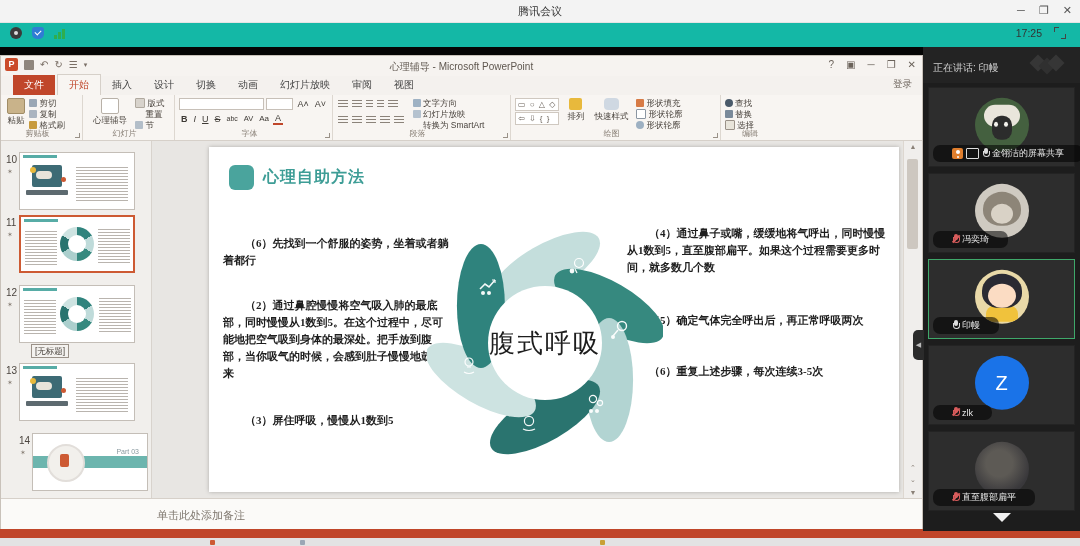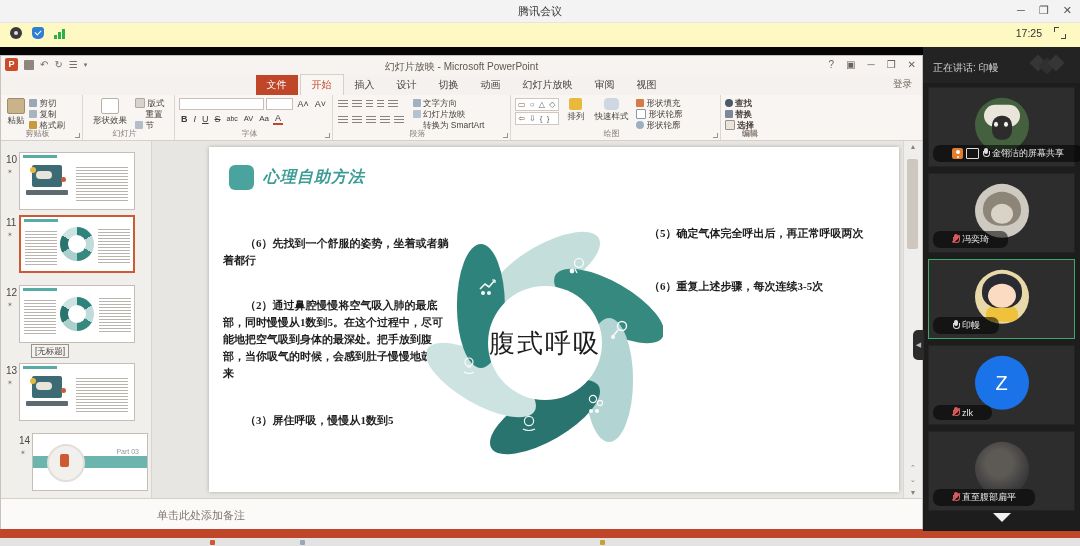--- a/index.html
+++ b/index.html
@@ -5,21 +5,21 @@
   html,body{margin:0;padding:0;background:#000;}
   #app{position:relative;width:1080px;height:546px;background:#000;overflow:hidden;
        font-family:"Liberation Sans","DejaVu Sans",sans-serif;-webkit-font-smoothing:antialiased;}
   .abs{position:absolute;}
 
   
   .mtitle{left:0;top:0;width:1080px;height:22px;background:#f3f3f3;border-bottom:1px solid #e4e4e4;}
   .mtitle-text{position:absolute;left:0;right:0;top:4px;text-align:center;font-size:11px;color:#333;}
   .mcontrols{position:absolute;right:8px;top:3px;display:flex;gap:14px;color:#555;font-size:11px;}
   .mcontrols span{cursor:default;line-height:14px;}
-  .mtoolbar{left:0;top:23px;width:1080px;height:24px;background:#fef9c3;border-bottom:1px solid #e6e6e6;}
+  .mtoolbar{left:0;top:23px;width:1080px;height:24px;background:#14b8a6;border-bottom:1px solid #e6e6e6;}
   .mt-left{position:absolute;left:10px;top:4px;display:flex;gap:10px;align-items:center;}
   .ico-rec{width:12px;height:12px;border-radius:50%;background:#3a3a3a;position:relative;}
   .ico-rec::after{content:"";position:absolute;left:4px;top:4px;width:4px;height:4px;border-radius:50%;background:#ddd;}
   .ico-shield{width:12px;height:12px;border-radius:3px 3px 5px 5px;background:#2f7dd4;position:relative;}
   .ico-shield::after{content:"";position:absolute;left:3px;top:3px;width:5px;height:3px;border-left:1.5px solid #fff;border-bottom:1.5px solid #fff;transform:rotate(-45deg);}
   .ico-signal{display:flex;align-items:flex-end;gap:1.5px;height:12px;}
   .ico-signal i{display:block;width:2.5px;background:#2fae4e;}
   .mt-right{position:absolute;right:14px;top:4px;display:flex;gap:12px;align-items:center;color:#333;font-size:10.5px;}
   .ico-fullscreen{width:12px;height:12px;position:relative;}
   .ico-fullscreen::before,.ico-fullscreen::after{content:"";position:absolute;width:10px;height:10px;}
@@ -32,21 +32,21 @@
   
   .ppt{position:absolute;left:0;top:8px;width:923px;height:486px;background:#f4f1ee;border:1px solid #c9c2ba;box-sizing:border-box;}
   .ppt-titlebar{position:absolute;left:0;top:0;width:100%;height:20px;background:#f6f3f0;}
   .qat{position:absolute;left:4px;top:2px;display:flex;gap:6px;align-items:center;font-size:10px;color:#7a6f66;}
   .qat .logo{width:13px;height:13px;background:#cb4b2a;color:#fff;font-size:9px;font-weight:bold;text-align:center;line-height:13px;border-radius:2px;}
   .ppt-title{position:absolute;left:0;right:0;top:4px;text-align:center;font-size:10px;color:#5f574f;}
   .ppt-controls{position:absolute;right:6px;top:3px;display:flex;gap:12px;color:#6b635b;font-size:10px;}
   .signin{position:absolute;right:10px;top:22px;font-size:9.5px;color:#6b635b;}
 
   
-  .tabs{position:absolute;left:0;top:20px;width:100%;height:19px;display:flex;align-items:flex-end;justify-content:center;}
+  .tabs{position:absolute;left:12px;top:20px;width:100%;height:19px;display:flex;align-items:flex-end;}
   .tab{padding:3px 11px;font-size:10px;color:#444;cursor:default;}
   .tab.file{background:#c0462a;color:#fff;margin-right:2px;}
   .tab.active{background:#f8f5f2;color:#c0462a;border:1px solid #d6d0c9;border-bottom:none;}
 
   
   .ribbon{position:absolute;left:0;top:39px;width:100%;height:45px;background:#f8f5f2;border-bottom:1px solid #d6d0c9;display:flex;font-size:8.5px;color:#4a443e;}
   .rgroup{position:relative;height:100%;border-right:1px solid #ddd7d0;padding:2px 4px 0 4px;box-sizing:border-box;}
   .glabel{position:absolute;bottom:1px;left:0;right:8px;text-align:center;font-size:8px;color:#8a8178;}
   .launcher{position:absolute;right:2px;bottom:2px;width:4px;height:4px;border-right:1px solid #9a9188;border-bottom:1px solid #9a9188;}
   .bigbtn{display:inline-flex;flex-direction:column;align-items:center;gap:1px;margin:1px 2px;vertical-align:top;}
@@ -83,21 +83,21 @@
   .mini-circle{position:absolute;left:14px;top:10px;width:34px;height:34px;border-radius:50%;background:#f2f0ec;border:2px solid #e2deda;}
   .mini-circle::after{content:"";position:absolute;left:11px;top:8px;width:9px;height:13px;background:#cd5a33;border-radius:2px;}
   .mini-part{position:absolute;right:8px;top:14px;font-size:7px;color:#8a9aa0;}
   .tooltip{position:absolute;left:30px;background:#f4f2ef;border:1px solid #9a9188;font-size:8.5px;color:#4a443e;padding:0 3px;line-height:12px;z-index:5;}
 
   
   .slidewrap{position:absolute;left:150px;top:0;right:18px;height:100%;}
   .slide{position:absolute;left:58px;top:6px;width:690px;height:345px;background:#fff;box-shadow:0 0 4px rgba(0,0,0,.25);}
   .stitle{position:absolute;left:20px;top:18px;display:flex;align-items:center;gap:9px;}
   .stitle .sq{width:25px;height:25px;background:#4aa49d;border-radius:6px;}
-  .stitle .tx{font-size:16px;font-weight:bold;color:#3d9d96;letter-spacing:1px;font-style:italic;}
+  .stitle .tx{font-size:16px;font-weight:bold;color:#3d9d96;letter-spacing:1px;}
   .scol{position:absolute;font-family:"Liberation Serif","DejaVu Serif",serif;font-weight:bold;color:#1e1e1e;font-size:11px;line-height:1.55;}
   .scol p{margin:0 0 14px 0;text-indent:2em;}
   .scol.left{left:14px;top:88px;width:228px;}
   .scol.left p:nth-child(2){margin-bottom:30px;margin-top:28px;}
   .scol.right{left:418px;top:78px;width:262px;}
   .scol.right p:nth-child(2){margin-top:36px;margin-bottom:34px;}
   .swirl{position:absolute;left:218px;top:78px;}
 
   
   .vscroll{position:absolute;right:0;top:0;width:18px;height:100%;background:#f0eeec;border-left:1px solid #ddd7d0;font-size:7px;color:#8a8178;text-align:center;}
@@ -189,21 +189,21 @@
 
       <div class="ppt-titlebar">
         <div class="qat">
           <span class="logo">P</span>
           <span style="width:10px;height:10px;background:#8f867d;border-radius:1px;display:inline-block"></span>
           <span>↶</span>
           <span>↻</span>
           <span>☰</span>
           <span style="font-size:7px">▾</span>
         </div>
-        <span class="ppt-title">幻灯片放映 - Microsoft PowerPoint</span>
+        <span class="ppt-title">心理辅导 - Microsoft PowerPoint</span>
         <div class="ppt-controls">
           <span>?</span>
           <span>▣</span>
           <span>─</span>
           <span>❐</span>
           <span>✕</span>
         </div>
       </div>
       <span class="signin">登录</span>
 
@@ -240,21 +240,21 @@
                 <span>格式刷</span>
               </span>
           </span>
           <span class="glabel">剪贴板</span>
           <span class="launcher"></span>
         </div>
 
         <div class="rgroup" style="width:92px;">
           <span class="bigbtn">
             <span class="bicon" style="background:#fff;border:1px solid #b8b1a8;"></span>
-            <span style="width:42px;text-align:center">形状效果</span>
+            <span style="width:42px;text-align:center">心理辅导</span>
           </span>
           <span class="smallcol">
             <span class="sbtn">
                 <span class="sico" style="background:#d8d3cc;border:1px solid #b0a99f"></span>
                 <span>版式</span>
               </span>
             <span class="sbtn">
                 <span class="sico" style="background:#c9a others5"></span>
                 <span>重置</span>
               </span>
@@ -350,21 +350,21 @@
               <span class="sbtn">
                   <span class="sico" style="background:#9db0c2;border-radius:50%"></span>
                   <span>形状轮廓</span>
                 </span>
             </span>
           </div>
           <span class="glabel">绘图</span>
           <span class="launcher"></span>
         </div>
 
-        <div class="rgroup" style="width:66px;border-right:none;font-weight:bold;">
+        <div class="rgroup" style="width:66px;border-right:none;">
           <span class="smallcol">
             <span class="sbtn">
                 <span class="sico" style="background:#4a5a6a;border-radius:50%"></span>
                 <span>查找</span>
               </span>
             <span class="sbtn">
                 <span class="sico" style="background:#7a8a9a"></span>
                 <span>替换</span>
               </span>
             <span class="sbtn">
@@ -456,20 +456,21 @@
               <span class="tx">心理自助方法</span>
             </div>
 
             <div class="scol left">
               <p>（6）先找到一个舒服的姿势，坐着或者躺着都行</p>
               <p>（2）通过鼻腔慢慢将空气吸入肺的最底部，同时慢慢从1数到5。在这个过程中，尽可能地把空气吸到身体的最深处。把手放到腹部，当你吸气的时候，会感到肚子慢慢地鼓起来</p>
               <p>（3）屏住呼吸，慢慢从1数到5</p>
             </div>
 
             <div class="scol right">
+              <p>（4）通过鼻子或嘴，缓缓地将气呼出，同时慢慢从1数到5，直至腹部扁平。如果这个过程需要更多时间，就多数几个数</p>
               <p>（5）确定气体完全呼出后，再正常呼吸两次</p>
               <p>（6）重复上述步骤，每次连续3-5次</p>
             </div>
 
             <div class="swirl">
               <svg width="236" height="236" viewBox="-118 -118 236 236">
                 <g>
                   <g transform="rotate(0)">
                       <ellipse cx="0" cy="-74" rx="62" ry="24" fill="#c4dedc" transform="rotate(-30 0 -74)"></ellipse>
                     </g>

